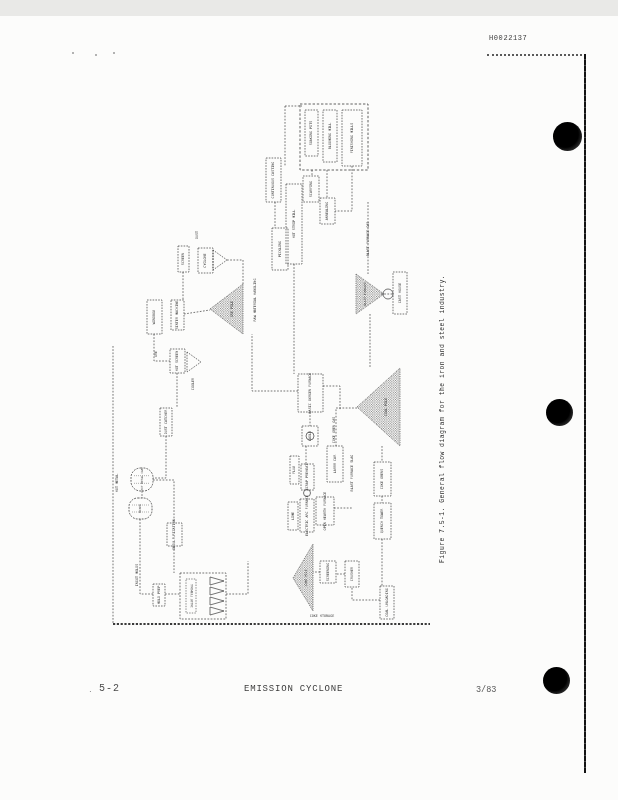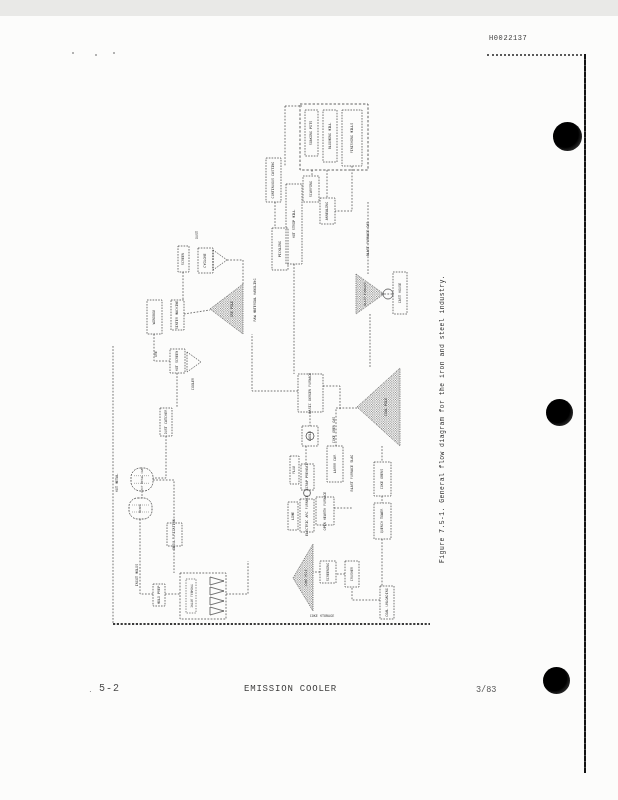--- a/index.html
+++ b/index.html
@@ -184,21 +184,21 @@
       <polygon points="210,571 224,575 210,579" fill="none" stroke="#3a3a3a" stroke-width="0.7"></polygon>
       <polygon points="210,581 224,585 210,589" fill="none" stroke="#3a3a3a" stroke-width="0.7"></polygon>
       <polygon points="210,591 224,595 210,599" fill="none" stroke="#3a3a3a" stroke-width="0.7"></polygon>
       <text x="192" y="580" font-size="3" fill="#3a3a3a" text-anchor="middle" dominant-baseline="middle" font-family="&quot;DejaVu Sans Mono&quot;, monospace" transform="rotate(-90 192 580)">INGOT TEEMING</text>
     </svg>
 
   <div class="caption">Figure 7.5-1.  General flow diagram for the iron and steel industry.</div>
 
   <div class="footer-stray">.</div>
   <div class="footer-left">5-2</div>
-  <div class="footer-center">EMISSION COOLER</div>
+  <div class="footer-center">EMISSION CYCLONE</div>
   <div class="footer-right">3/83</div>
 
   <div class="hole h1"></div>
   <div class="hole h2"></div>
   <div class="hole h3"></div>
 
   <div class="edge-line"></div>
 
 </div>
 

